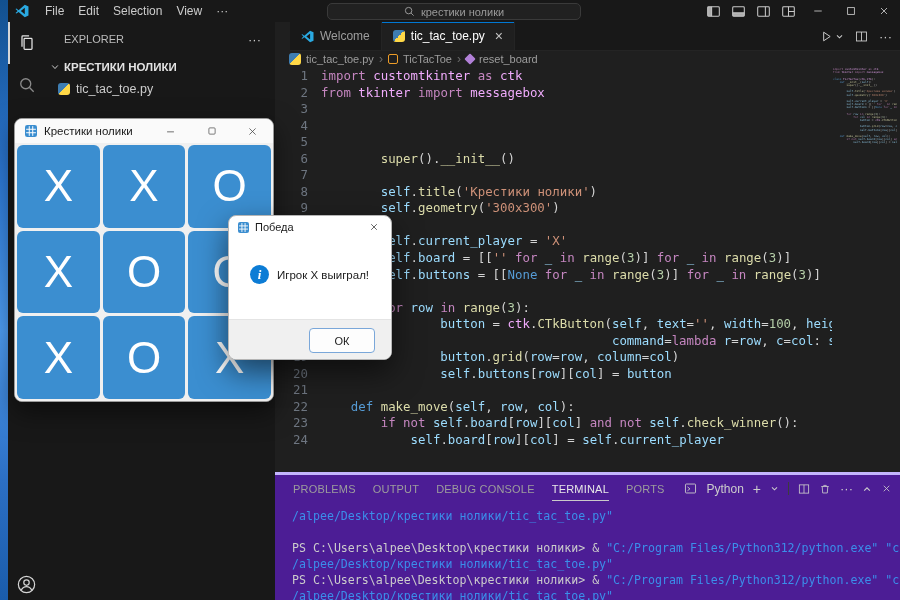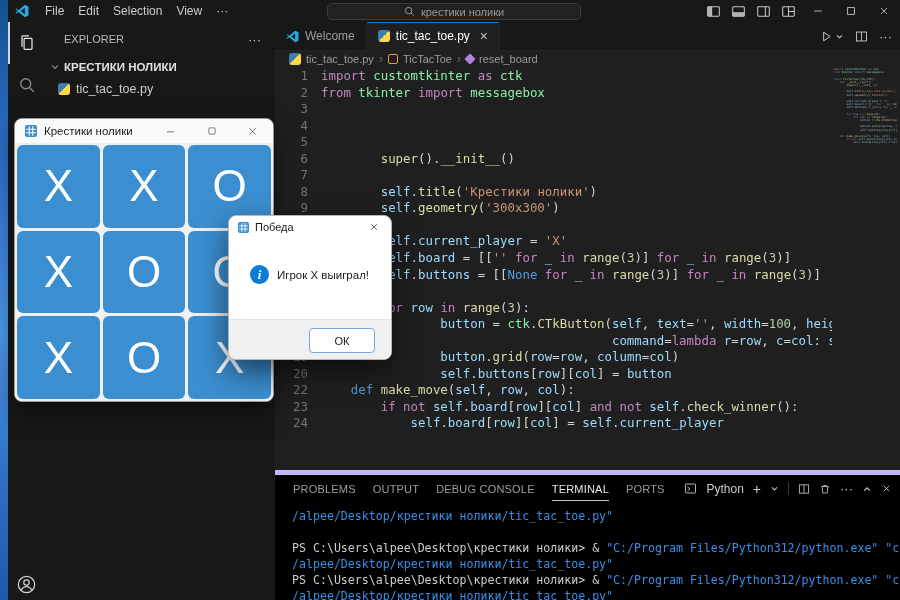--- a/index.html
+++ b/index.html
@@ -35,48 +35,48 @@
     padding:0 14px 0 19px;font-size:11px;color:#bcbcbc;}
   .sb-actions{color:#cccccc;font-size:13px;}
   .sb-folder{height:22px;display:flex;align-items:center;gap:4px;padding-left:5px;
     font-size:11.5px;font-weight:bold;color:#e2e2e2;}
   .sb-file{height:22px;display:flex;align-items:center;gap:6px;padding-left:13px;font-size:12.5px;color:#cccccc;}
   .py-ico{display:inline-block;width:12px;height:12px;border-radius:3px;flex:0 0 12px;
     background:linear-gradient(135deg,#3e7db1 0 50%,#ffd847 50% 100%);}
 
   
   .editor{position:absolute;left:275px;top:22px;right:0;bottom:125px;background:#1f1f1f;overflow:hidden;z-index:1;}
-  .tabbar{position:absolute;top:0;left:0;right:0;height:28px;background:#181818;display:flex;border-bottom:1px solid #242424;}
+  .tabbar{position:absolute;top:0;left:15px;right:0;height:28px;background:#181818;display:flex;border-bottom:1px solid #242424;}
   #tabs{display:flex;height:100%;}
   .tab{display:flex;align-items:center;gap:6px;padding:0 11px;font-size:12px;color:#9d9d9d;
     border-right:1px solid #242424;position:relative;cursor:default;}
   .tab.active{background:#1f1f1f;color:#ffffff;}
   .tab.active::before{content:"";position:absolute;top:0;left:0;right:0;height:1px;background:#0078d4;}
   .tab-close{font-size:14px;line-height:12px;color:#c5c5c5;margin-left:4px;}
   .editor-actions{position:absolute;right:8px;top:0;height:28px;display:flex;align-items:center;gap:11px;color:#cccccc;}
   .breadcrumb{position:absolute;top:28px;left:0;right:0;height:18px;display:flex;align-items:center;
     gap:5px;padding-left:14px;font-size:11px;color:#9d9d9d;}
   .bc-sep{color:#6a6a6a;font-size:12px;}
   .sym{display:inline-block;width:8px;height:8px;}
   .sym-class{border:1.5px solid #ee9d28;border-radius:2px;}
   .sym-method{background:#b180d7;transform:rotate(45deg);border-radius:1px;}
 
   #code{position:absolute;top:46px;left:0;right:68px;bottom:0;overflow:hidden;}
   .code-line{display:flex;height:16.55px;font-family:"DejaVu Sans Mono",monospace;
     font-size:12.4px;line-height:16.55px;}
   .ln{flex:0 0 33px;text-align:right;color:#6e7681;padding-right:13px;}
   .code-text{white-space:pre;}
-  .tok-k{color:#c586c0}.tok-d{color:#569cd6}.tok-c{color:#86efac}.tok-f{color:#dcdcaa}
+  .tok-k{color:#c586c0}.tok-d{color:#569cd6}.tok-c{color:#f0abfc}.tok-f{color:#dcdcaa}
   .tok-v{color:#9cdcfe}.tok-s{color:#ce9178}.tok-n{color:#b5cea8}.tok-p{color:#d4d4d4}
 
   .minimap{position:absolute;top:46px;right:3px;width:64px;bottom:0;opacity:.8;overflow:hidden;}
   .mm-line{font-family:"DejaVu Sans Mono",monospace;font-size:2.8px;line-height:3.2px;height:3.2px;white-space:pre;}
 
   
-  .panel{position:absolute;left:275px;right:0;bottom:0;height:125px;background:#000000;border-top:5px solid #c4b5fd;z-index:1;}
+  .panel{position:absolute;left:275px;right:0;bottom:0;height:125px;background:#4c1d95;border-top:3px solid #c4b5fd;z-index:1;}
   .panel-header{position:relative;height:27px;display:flex;align-items:center;gap:17px;padding-left:18px;}
   .panel-tab{font-size:11px;color:#9d9d9d;letter-spacing:.2px;padding:7px 0 5px;cursor:default;}
   .panel-tab.active{color:#e7e7e7;border-bottom:1px solid #cacaca;}
   .panel-actions{position:absolute;right:8px;top:0;height:27px;display:flex;align-items:center;gap:9px;color:#cccccc;font-size:12px;justify-content:flex-end;}
   .pa-div{width:1px;height:13px;background:#3c3c3c;}
   .terminal{position:absolute;top:27px;left:0;right:0;bottom:0;padding:7px 0 0 17px;overflow:hidden;}
   .t-line{font-family:"DejaVu Sans Mono",monospace;font-size:11.6px;line-height:15.9px;white-space:pre;}
   .t-w{color:#cccccc}.t-b{color:#3b8eea}
 
   
@@ -339,20 +339,24 @@
           <span class="ln">18</span>
           <span class="code-text"><span class="tok-p">                                       </span><span class="tok-v">command</span><span class="tok-p">=</span><span class="tok-k">lambda </span><span class="tok-v">r</span><span class="tok-p">=</span><span class="tok-v">row</span><span class="tok-p">, </span><span class="tok-v">c</span><span class="tok-p">=</span><span class="tok-v">col</span><span class="tok-p">: </span><span class="tok-v">self</span></span>
         </div>
         <div class="code-line">
           <span class="ln">19</span>
           <span class="code-text"><span class="tok-p">                </span><span class="tok-v">button</span><span class="tok-p">.</span><span class="tok-f">grid</span><span class="tok-p">(</span><span class="tok-v">row</span><span class="tok-p">=</span><span class="tok-v">row</span><span class="tok-p">, </span><span class="tok-v">column</span><span class="tok-p">=</span><span class="tok-v">col</span><span class="tok-p">)</span></span>
         </div>
         <div class="code-line">
           <span class="ln">20</span>
           <span class="code-text"><span class="tok-p">                </span><span class="tok-v">self</span><span class="tok-p">.</span><span class="tok-v">buttons</span><span class="tok-p">[</span><span class="tok-v">row</span><span class="tok-p">][</span><span class="tok-v">col</span><span class="tok-p">] = </span><span class="tok-v">button</span></span>
+        </div>
+        <div class="code-line">
+          <span class="ln">21</span>
+          <span class="code-text"></span>
         </div>
         <div class="code-line">
           <span class="ln">22</span>
           <span class="code-text"><span class="tok-p">    </span><span class="tok-d">def </span><span class="tok-f">make_move</span><span class="tok-p">(</span><span class="tok-v">self</span><span class="tok-p">, </span><span class="tok-v">row</span><span class="tok-p">, </span><span class="tok-v">col</span><span class="tok-p">):</span></span>
         </div>
         <div class="code-line">
           <span class="ln">23</span>
           <span class="code-text"><span class="tok-p">        </span><span class="tok-k">if not </span><span class="tok-v">self</span><span class="tok-p">.</span><span class="tok-v">board</span><span class="tok-p">[</span><span class="tok-v">row</span><span class="tok-p">][</span><span class="tok-v">col</span><span class="tok-p">] </span><span class="tok-k">and not </span><span class="tok-v">self</span><span class="tok-p">.</span><span class="tok-f">check_winner</span><span class="tok-p">():</span></span>
         </div>
         <div class="code-line">

